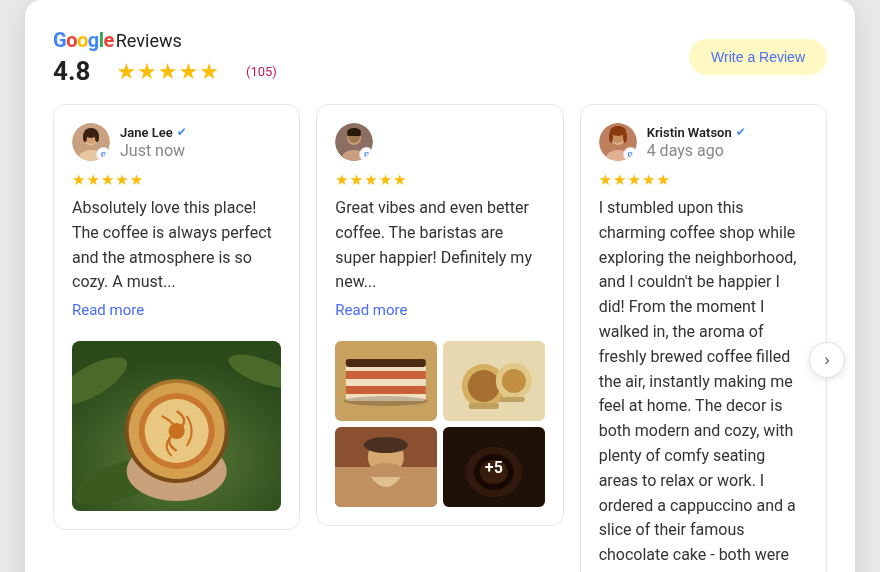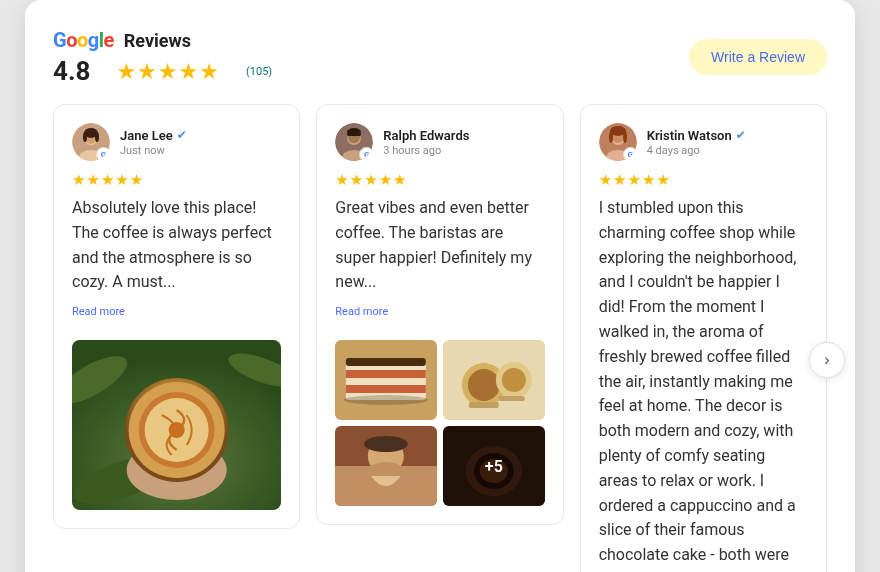--- a/index.html
+++ b/index.html
@@ -21,56 +21,56 @@
     .header {
       display: flex;
       align-items: center;
       justify-content: space-between;
       margin-bottom: 6px;
     }
     .header-left {}
     .google-reviews-title {
       display: flex;
       align-items: center;
-      gap: 10px;
+      gap: 2px;
       margin-bottom: 4px;
     }
     .google-logo {
       font-size: 20px;
       font-weight: 700;
       letter-spacing: -0.5px;
     }
     .g-blue { color: #4285F4; }
     .g-red { color: #EA4335; }
     .g-yellow { color: #FBBC05; }
     .g-green { color: #34A853; }
     .reviews-word {
       font-size: 18px;
-      font-weight: 700;
+      font-weight: 400;
       color: #222;
       text-align: right;
     }
     .rating-row {
       display: flex;
       align-items: center;
       gap: 26px;
     }
     .rating-number {
       font-size: 26px;
       font-weight: 700;
       color: #222;
     }
     .stars-big {
       color: #FBBC05;
       font-size: 22px;
       letter-spacing: 1px;
     }
     .review-count {
-      font-size: 11px;
-      color: #0f766e;
+      font-size: 13px;
+      color: #be185d;
     }
     .write-review-btn {
       background: #fef9c3;
       color: #4A6CF7;
       border: none;
       border-radius: 24px;
       padding: 10px 22px;
       font-size: 14px;
       font-weight: 500;
       cursor: pointer;
@@ -128,38 +128,38 @@
     .reviewer-name {
       font-size: 13px;
       font-weight: 600;
       color: #222;
     }
     .verified-icon {
       color: #4A90D9;
       font-size: 12px;
     }
     .review-time {
-      font-size: 11px;
+      font-size: 16px;
       color: #888;
       margin-top: 1px;
     }
     .stars-small {
       color: #FBBC05;
       font-size: 15px;
       letter-spacing: 1px;
       margin-bottom: 7px;
     }
     .review-text {
       font-size: 16px;
       color: #333;
       line-height: 1.55;
       margin-bottom: 5px;
     }
     .read-more {
-      font-size: 11px;
+      font-size: 15px;
       color: #4A6CF7;
       cursor: pointer;
       margin-bottom: 12px;
       display: inline-block;
     }
     .review-images {
       margin-top: 10px;
     }
     .single-image {
       width: 100%;
@@ -298,26 +298,20 @@
             <circle cx="19" cy="15" r="7" fill="#c8a080"></circle>
             <ellipse cx="19" cy="35" rx="12" ry="8" fill="#c8a080"></ellipse>
             <circle cx="19" cy="14" r="6" fill="#a07850"></circle>
             <ellipse cx="19" cy="9" rx="7" ry="4" fill="#2a1a0a"></ellipse>
             <rect x="12" y="10" width="14" height="3" rx="2" fill="#2a1a0a"></rect>
           </svg>
           <div style="position:absolute;bottom:-1px;right:-1px;width:15px;height:15px;border-radius:50%;background:#fff;border:1px solid #ddd;display:flex;align-items:center;justify-content:center;">
             <span style="font-size:8px;font-weight:700;color:#4285F4;">G</span>
           </div>
         </div>
-        <div class="reviewer-info">
-          <div class="reviewer-name-row">
-            <span class="reviewer-name">Ralph Edwards</span>
-          </div>
-          <div class="review-time">3 hours ago</div>
-        </div>
       </div>
       <div class="stars-small">★★★★★</div>
       <div class="review-text">Great vibes and even better coffee. The baristas are super happier! Definitely my new...</div>
       <span class="read-more">Read more</span>
       <div class="review-images">
         <div class="grid-images">
 
           <div class="grid-img">
             <svg width="100%" height="80" viewBox="0 0 110 80" preserveAspectRatio="xMidYMid slice">
               <rect width="110" height="80" fill="#c8a060"></rect>

